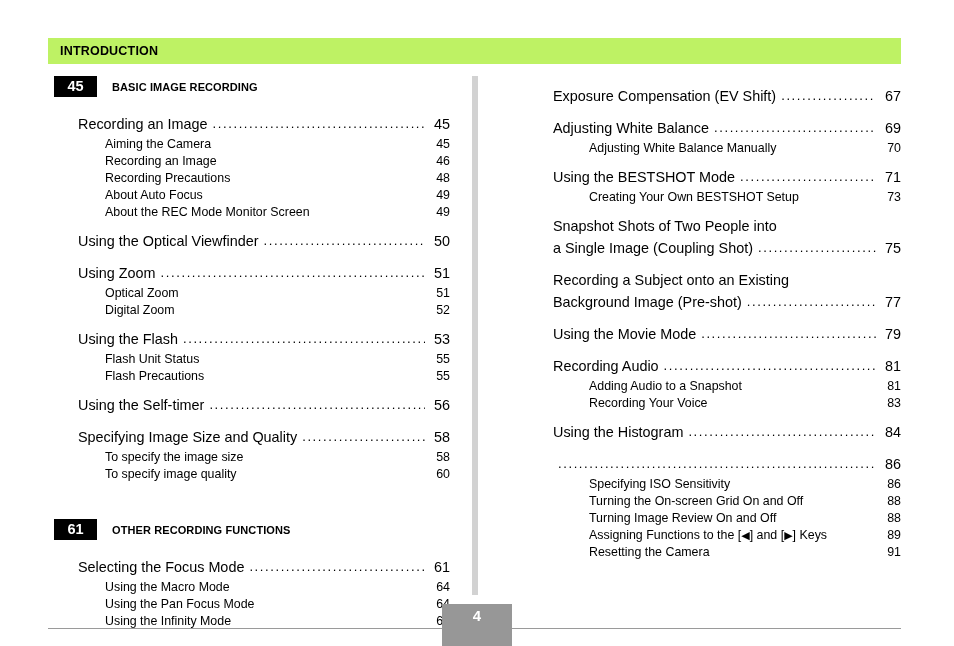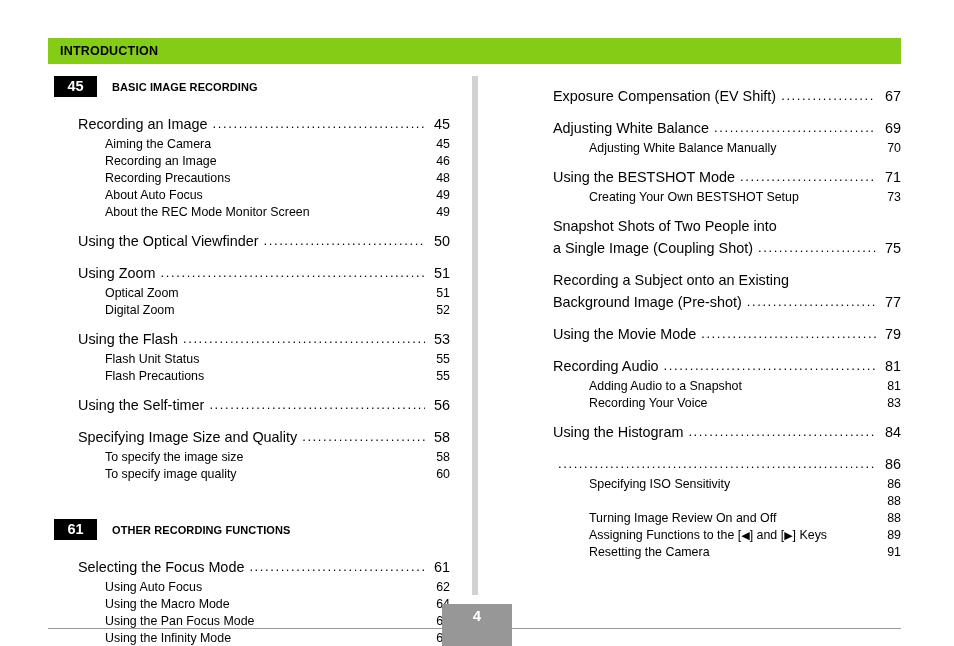--- a/index.html
+++ b/index.html
@@ -16,21 +16,21 @@
     overflow: hidden;
   }
 
   
   #header-bar {
     position: absolute;
     left: 48px;
     top: 38px;
     width: 853px;
     height: 26px;
-    background: #84cc16;
+    background: #bef264;
   }
   #header-title {
     position: absolute;
     left: 12px;
     top: 50%;
     transform: translateY(-50%);
     font-size: 12.5px;
     font-weight: bold;
     letter-spacing: 0.2px;
   }
@@ -264,25 +264,20 @@
     <div class="section-head second">
       <span class="badge">61</span>
       <span class="section-title">OTHER RECORDING FUNCTIONS</span>
     </div>
     <div class="entry">
       <span class="etext">Selecting the Focus Mode</span>
       <span class="leader">..........................................................................................</span>
       <span class="epage">61</span>
     </div>
     <div class="subentry">
-      <span class="stext">Using Auto Focus</span>
-      <span class="sgap"></span>
-      <span class="spage">62</span>
-    </div>
-    <div class="subentry">
       <span class="stext">Using the Macro Mode</span>
       <span class="sgap"></span>
       <span class="spage">64</span>
     </div>
     <div class="subentry">
       <span class="stext">Using the Pan Focus Mode</span>
       <span class="sgap"></span>
       <span class="spage">64</span>
     </div>
     <div class="subentry">
@@ -361,20 +356,21 @@
     <div class="entry">
       <span class="leader">..........................................................................................</span>
       <span class="epage">86</span>
     </div>
     <div class="subentry">
       <span class="stext">Specifying ISO Sensitivity</span>
       <span class="sgap"></span>
       <span class="spage">86</span>
     </div>
     <div class="subentry">
+      <span class="stext">Turning the On-screen Grid On and Off</span>
       <span class="sgap"></span>
       <span class="spage">88</span>
     </div>
     <div class="subentry">
       <span class="stext">Turning Image Review On and Off</span>
       <span class="sgap"></span>
       <span class="spage">88</span>
     </div>
     <div class="subentry">
       <span class="stext">Assigning Functions to the [<span class="arrow-key">◀</span>] and [<span class="arrow-key">▶</span>] Keys</span>

